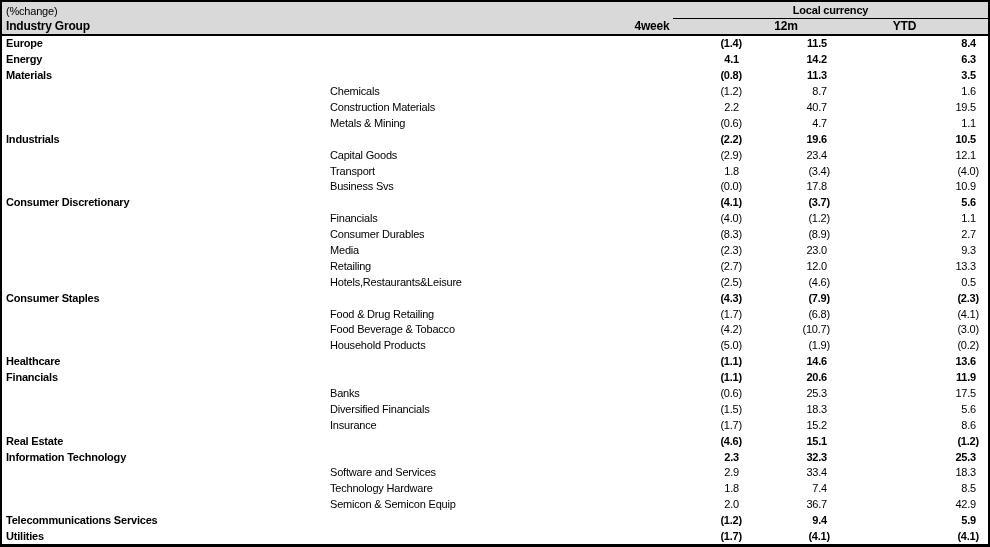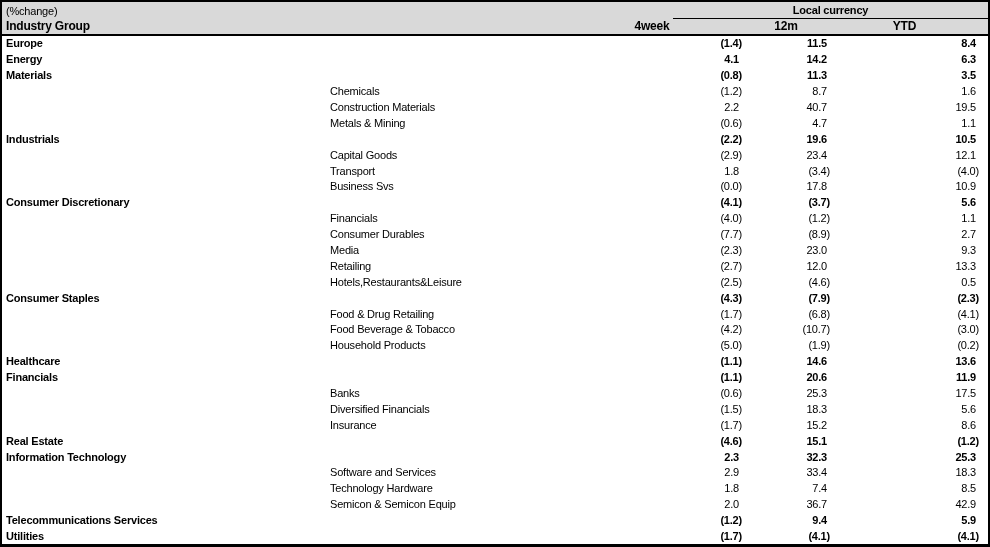--- a/index.html
+++ b/index.html
@@ -168,21 +168,21 @@
         <span class="val np">5.6</span>
       </div>
       <div class="row sub">
         <span class="label">Financials</span>
         <span class="val">(4.0)</span>
         <span class="val">(1.2)</span>
         <span class="val np">1.1</span>
       </div>
       <div class="row sub">
         <span class="label">Consumer Durables</span>
-        <span class="val">(7.7)</span>
+        <span class="val">(8.3)</span>
         <span class="val">(8.9)</span>
         <span class="val np">2.7</span>
       </div>
       <div class="row sub">
         <span class="label">Media</span>
         <span class="val">(2.3)</span>
         <span class="val np">23.0</span>
         <span class="val np">9.3</span>
       </div>
       <div class="row sub">

